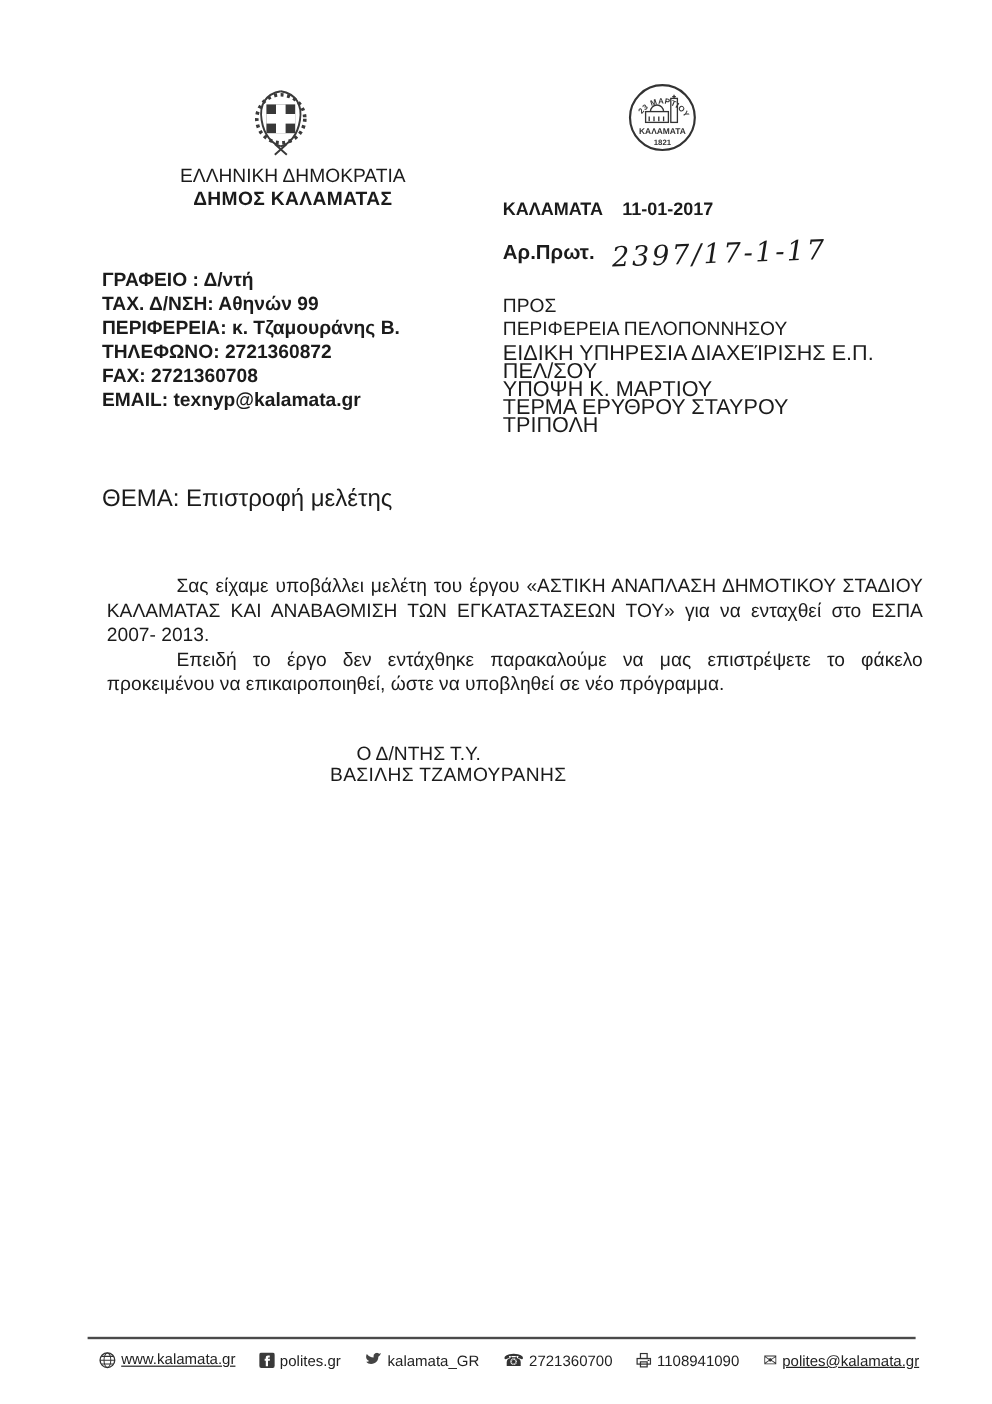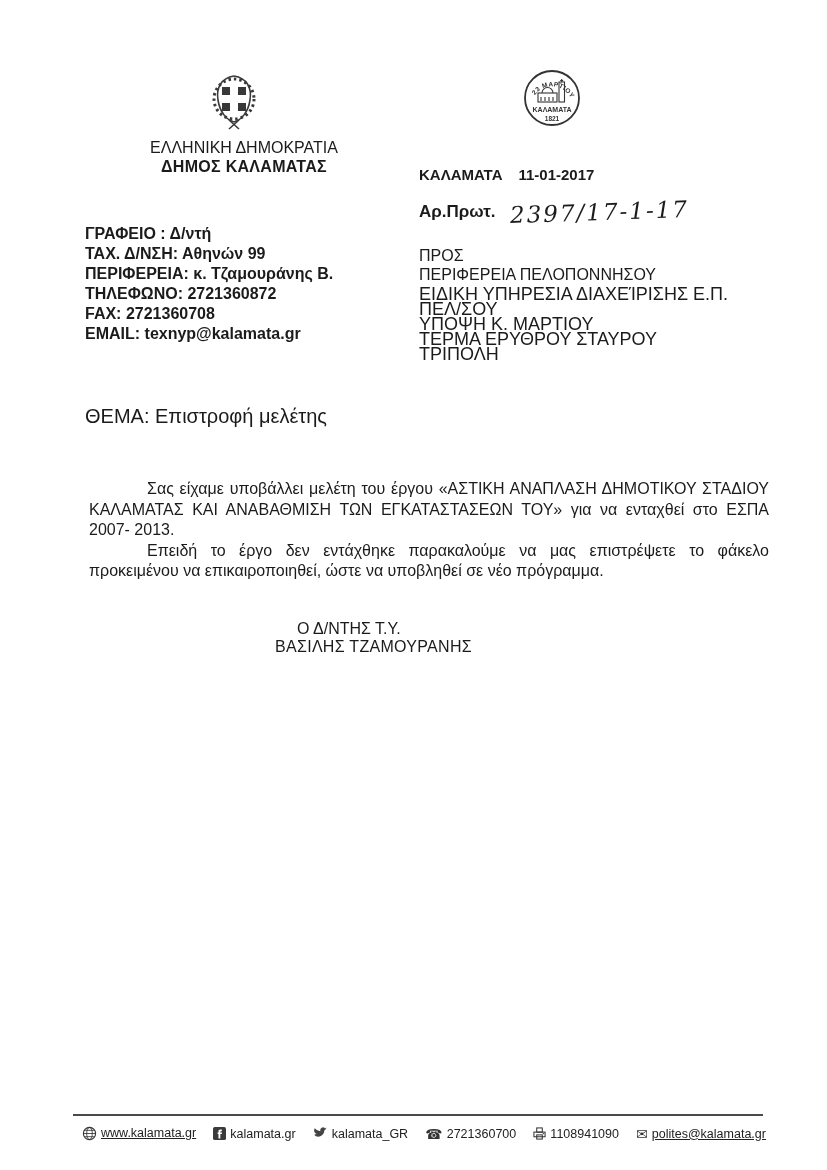--- a/index.html
+++ b/index.html
@@ -151,21 +151,21 @@
       <span class="f-link">www.kalamata.gr</span>
     </span>
 
     <span class="f-item">
       <span class="f-icon">
         <svg width="13" height="13" viewBox="0 0 14 14">
           <rect width="14" height="14" rx="2" fill="#3a3a3a"></rect>
           <path d="M9.5 7.5 h-1.6 v5 h-2 v-5 h-1 v-1.7 h1 v-1 c0-1.2 .7-2 2-2 h1.6 v1.7 h-1 c-.4 0-.6 .2-.6 .6 v.7 h1.8 z" fill="#fff"></path>
         </svg>
       </span>
-      <span>kalamata.gr</span>
+      <span>polites.gr</span>
     </span>
 
     <span class="f-item">
       <span class="f-icon">
         <svg width="15" height="12" viewBox="0 0 15 12">
           <path d="M14 1.4c-.5.3-1 .5-1.6.6A2.7 2.7 0 0 0 13.6.5c-.5.3-1.1.6-1.7.7A2.7 2.7 0 0 0 7.3 3.6v.6A7.6 7.6 0 0 1 1.7 1.3S-.5 5.2 3.6 7.1c-1 .7-2.4.7-2.4.7 1.5 2 4.4 2.3 6.6 1.3 2.3-1 3.6-3.2 3.5-5.5.6-.4 1.2-1 1.7-1.6z" fill="#444"></path>
         </svg>
       </span>
       <span>kalamata_GR</span>
     </span>

